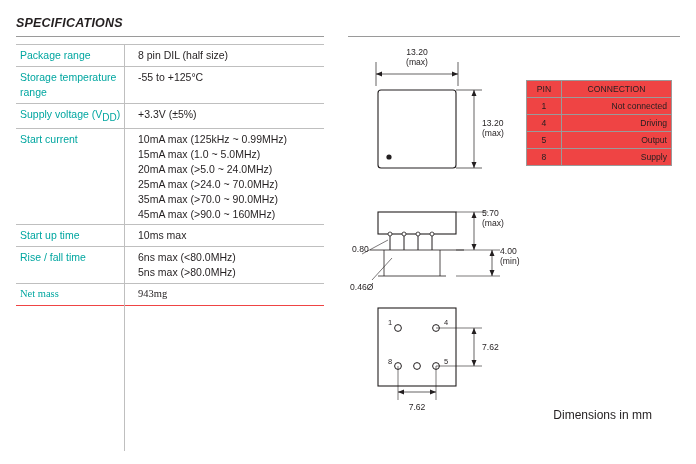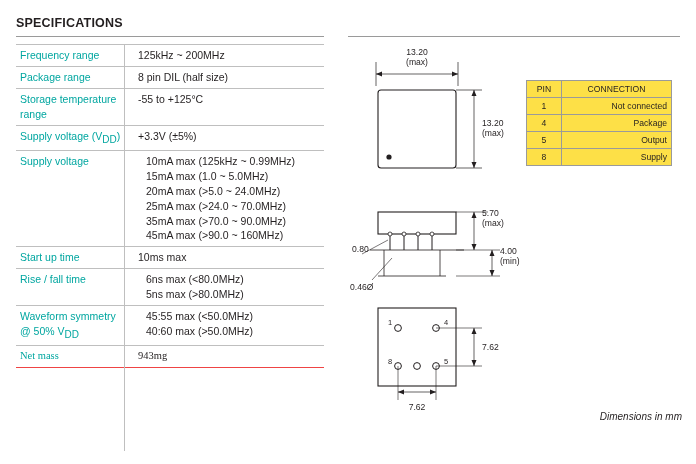--- a/index.html
+++ b/index.html
@@ -20,21 +20,21 @@
     height: 464px;
   }
   
   .section-title {
     position: absolute;
     font-size: 12.5px;
     font-weight: bold;
     letter-spacing: 0.2px;
     color: #231f20;
   }
-  #spec-title { left: 16px; top: 16px; }
+  #spec-title { left: 16px; top: 16px; font-style: italic; }
   #pkg-title  { left: 348px; top: 16px; }
 
   .title-rule {
     position: absolute;
     height: 1px;
     background: #9a9a9a;
   }
   #spec-rule { left: 16px; top: 36px; width: 308px; }
   #pkg-rule  { left: 348px; top: 36px; width: 332px; }
 
@@ -68,51 +68,50 @@
     color: #231f20;
   }
   .vline {
     position: absolute;
     left: 124px;
     top: 44px;
     width: 1px;
     background: #bfbfbf;
   }
   .sub { font-size: 10px; vertical-align: sub; }
-  .val-line { display: block; margin-left: 8px; }
+  .val-line { display: block; }
 
   
   #pkg-area {
     position: absolute;
     left: 348px;
     top: 44px;
     width: 338px;
     height: 410px;
   }
   #pkg-svg { display: block; }
 
   .dim-note {
     position: absolute;
-    right: 4px;
+    right: 34px;
     bottom: 32px;
-    font-size: 10px;
-    color: #231f20;
-    font-style: italic;
+    font-size: 12px;
+    color: #231f20;
   }
 
   
   #pin-table {
     position: absolute;
     left: 178px;
     top: 36px;
     width: 146px;
     border-collapse: collapse;
     font-size: 8.6px;
     color: #231f20;
-    background: #fde047;
+    background: #ef4444;
   }
   #pin-table th, #pin-table td {
     border: 1px solid #9a9a9a;
     padding: 3px 4px;
     font-weight: normal;
     text-align: right;
   }
   #pin-table th:first-child, #pin-table td:first-child {
     width: 26px;
     text-align: center;
@@ -126,62 +125,51 @@
 <body>
 
 <div class="page">
 
   <div class="section-title" id="spec-title">SPECIFICATIONS</div>
   <div class="title-rule" id="spec-rule"></div>
 
   <table id="spec-table">
     <tbody>
       <tr>
-        <td class="label">Frequency range</td>
-        <td class="value">125kHz ~ 200MHz</td>
-      </tr>
-      <tr>
         <td class="label">Package range</td>
         <td class="value">8 pin DIL (half size)</td>
       </tr>
       <tr>
         <td class="label">Storage temperature range</td>
         <td class="value">-55 to +125°C</td>
       </tr>
       <tr>
         <td class="label">Supply voltage (V<span class="sub">DD</span>)</td>
         <td class="value">+3.3V (±5%)</td>
       </tr>
       <tr>
-        <td class="label">Supply voltage</td>
+        <td class="label">Start current</td>
         <td class="value">
           <span class="val-line">10mA max (125kHz ~ 0.99MHz)</span>
           <span class="val-line">15mA max (1.0 ~ 5.0MHz)</span>
           <span class="val-line">20mA max (&gt;5.0 ~ 24.0MHz)</span>
           <span class="val-line">25mA max (&gt;24.0 ~ 70.0MHz)</span>
           <span class="val-line">35mA max (&gt;70.0 ~ 90.0MHz)</span>
           <span class="val-line">45mA max (&gt;90.0 ~ 160MHz)</span>
         </td>
       </tr>
       <tr>
         <td class="label">Start up time</td>
         <td class="value">10ms max</td>
       </tr>
       <tr>
         <td class="label">Rise / fall time</td>
         <td class="value">
           <span class="val-line">6ns max (&lt;80.0MHz)</span>
           <span class="val-line">5ns max (&gt;80.0MHz)</span>
-        </td>
-      </tr>
-      <tr>
-        <td class="label">Waveform symmetry<br>@ 50% V<span class="sub">DD</span></td>
-        <td class="value">
-          <span class="val-line">45:55 max (&lt;50.0MHz)</span>
-          <span class="val-line">40:60 max (&gt;50.0MHz)</span>
         </td>
       </tr>
       <tr>
         <td class="label">Net mass</td>
         <td class="value">943mg</td>
       </tr>
     </tbody>
   </table>
   <div class="vline" id="spec-vline" style="height: 407px;"></div>
 
@@ -290,21 +278,21 @@
           <th>CONNECTION</th>
         </tr>
       </thead>
       <tbody>
         <tr>
           <td>1</td>
           <td>Not connected</td>
         </tr>
         <tr>
           <td>4</td>
-          <td>Package</td>
+          <td>Driving</td>
         </tr>
         <tr>
           <td>5</td>
           <td>Output</td>
         </tr>
         <tr>
           <td>8</td>
           <td>Supply</td>
         </tr>
       </tbody>

